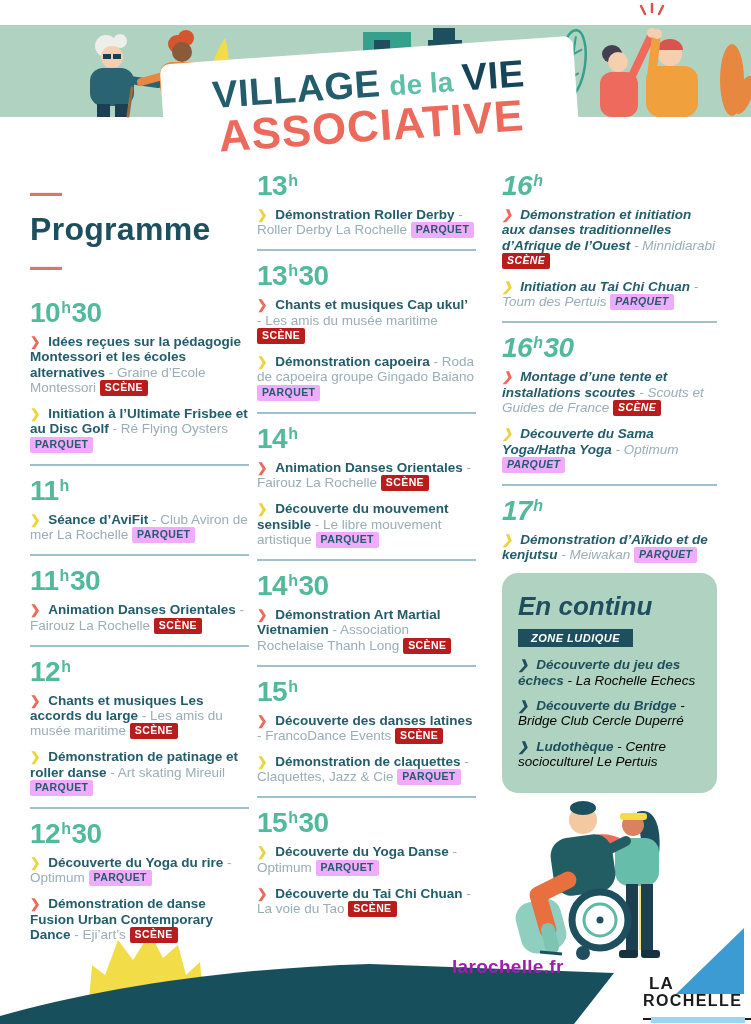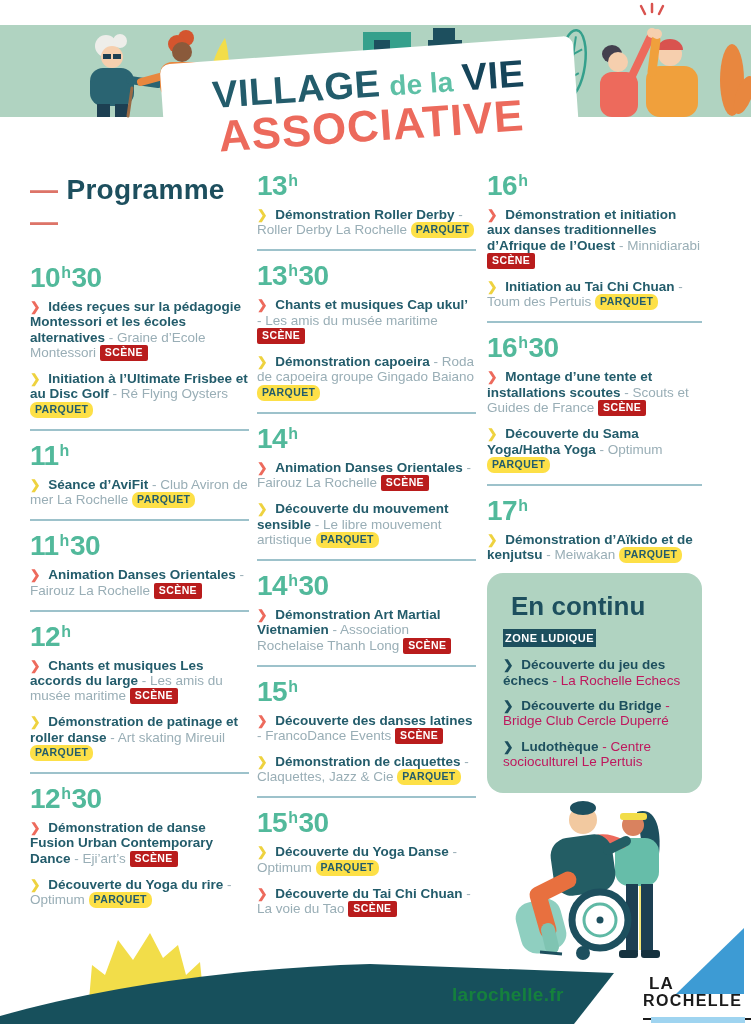--- a/index.html
+++ b/index.html
@@ -18,50 +18,50 @@
     z-index:2; display:flex; flex-direction:column; align-items:center; justify-content:center;
   }
   .title-line1 { display:flex; align-items:baseline; gap:9px; line-height:1; }
   .t-village { font-size:38px; font-weight:800; color:#235c6b; letter-spacing:.5px; }
   .t-dela    { font-size:28px; font-weight:700; color:#5ec0a6; }
   .t-vie     { font-size:38px; font-weight:800; color:#16455a; letter-spacing:.5px; }
   .t-associative { font-size:44px; font-weight:800; color:#ec6a5c; letter-spacing:1px; line-height:1.05; }
 
   
   .col { position:absolute; top:172px; width:219px; z-index:1; }
-  #col1 { left:30px; } #col2 { left:257px; } #col3 { left:487px; width:215px; }
-  .programme { font-size:28px; font-weight:800; color:#1d4f5e; margin:2px 0 26px; letter-spacing:.3px; }
+  #col1 { left:30px; } #col2 { left:257px; } #col3 { left:502px; width:215px;font-style:italic; }
+  .programme { font-size:32px; font-weight:800; color:#1d4f5e; margin:2px 0 14px; letter-spacing:.3px; }
   .programme .dash { color:#dd7468; }
   .time { font-size:28px; font-weight:800; color:#52b99b; line-height:1; margin:0 0 7px; letter-spacing:-.5px; }
   .time .sup { font-size:16px; vertical-align:9px; margin:0 1px; }
   .event { margin:0 0 9px; font-size:13.5px; line-height:1.14; }
   .chev { font-size:12.5px; font-weight:700; margin-right:4px; }
   .chev.red{color:#ed6a5c} .chev.yellow{color:#eed23f} .chev.dark{color:#1d4f5e}
   .etitle { font-weight:700; color:#235c6b;margin-top:12px; }
   .org { color:#99aeb6; }
   .badge { display:inline-block; font-size:10.5px; font-weight:700; padding:2px 5px; border-radius:2px;
            letter-spacing:.4px; position:relative; top:-1px; white-space:nowrap; }
   .badge.scene   { background:#b91c1c; color:#fff; }
-  .badge.parquet { background:#fde047; color:#235c6b;border-radius:7px; }
+  .badge.parquet { background:#f0abfc; color:#235c6b; }
   .divider { border-top:2px solid #9dc2cb; margin:10px 0 11px; }
 
   
   .encontinu {
     margin-top:8px; background:#b0d3c1; border-radius:16px; padding:18px 16px 14px;
   }
-  .encontinu h2 { margin:0 8px 6px; font-size:26px; font-weight:800; color:#1d4f5e; }
+  .encontinu h2 { margin:0 0 6px; font-size:26px; font-weight:800; color:#1d4f5e; }
   .zone-badge { display:inline-block; background:#1d4f5e; color:#fff; font-size:11px; font-weight:700;
-                padding:3px 2px; letter-spacing:.5px; margin-bottom:10px; }
+                padding:3px 13px; letter-spacing:.5px; margin-bottom:10px; }
   .encontinu .event { margin:0 0 10px; }
-  .encontinu .org { color:#be185d; }
+  .encontinu .org { color:#000000; }
   .encontinu .etitle { color:#1d4f5e;text-align:right; }
 
   
-  .footer-url { position:absolute; left:452px; top:984px; z-index:3;
-                color:#15803d; font-size:19px; font-weight:800; letter-spacing:.3px; }
+  .footer-url { position:absolute; left:452px; top:956px; z-index:3;
+                color:#a21caf; font-size:19px; font-weight:800; letter-spacing:.3px; }
   .logo { position:absolute; left:641px; top:918px; width:143px; height:106px; z-index:3; }
   .logo .tri { position:absolute; left:35px; top:10px; }
   .logo .la { position:absolute; left:8px; top:56px; font-size:17px; font-weight:800; color:#1b1b1b; letter-spacing:1px; }
   .logo .rochelle { position:absolute; left:2px; top:74px; width:112px; font-size:16px; font-weight:700;
                     color:#1b1b1b; letter-spacing:1.4px; border-bottom:2.5px solid #1b1b1b; padding-bottom:8px; }
   .logo .bar { position:absolute; left:10px; top:99px; width:94px; height:6px; background:#9fd4f0; }
 </style>
 </head>
 <body>
 
@@ -193,22 +193,22 @@
       <p class="event"><span class="chev yellow">❯</span> <span class="etitle">Séance d’AviFit</span> <span class="org">- Club Aviron de mer La Rochelle</span> <span class="badge parquet">PARQUET</span></p>
       <div class="divider"></div>
       <div class="time"><span>11</span><span class="sup">h</span><span>30</span></div>
       <p class="event"><span class="chev red">❯</span> <span class="etitle">Animation Danses Orientales</span> <span class="org">- Fairouz La Rochelle</span> <span class="badge scene">SCÈNE</span></p>
       <div class="divider"></div>
       <div class="time"><span>12</span><span class="sup">h</span><span></span></div>
       <p class="event"><span class="chev red">❯</span> <span class="etitle">Chants et musiques Les accords du large</span> <span class="org">- Les amis du musée maritime</span> <span class="badge scene">SCÈNE</span></p>
       <p class="event"><span class="chev yellow">❯</span> <span class="etitle">Démonstration de patinage et roller danse</span> <span class="org">- Art skating Mireuil</span> <span class="badge parquet">PARQUET</span></p>
       <div class="divider"></div>
       <div class="time"><span>12</span><span class="sup">h</span><span>30</span></div>
+      <p class="event"><span class="chev yellow">❯</span> <span class="etitle">Découverte du Yoga du rire</span> <span class="org">- Optimum</span> <span class="badge parquet">PARQUET</span></p>
       <p class="event"><span class="chev red">❯</span> <span class="etitle">Démonstration de danse Fusion Urban Contemporary Dance</span> <span class="org">- Eji’art’s</span> <span class="badge scene">SCÈNE</span></p>
-      <p class="event"><span class="chev yellow">❯</span> <span class="etitle">Découverte du Yoga du rire</span> <span class="org">- Optimum</span> <span class="badge parquet">PARQUET</span></p>
     </div>
 </div>
 <div class="col" id="col2">
   <div class="blocks">
       <div class="time"><span>13</span><span class="sup">h</span><span></span></div>
       <p class="event"><span class="chev yellow">❯</span> <span class="etitle">Démonstration Roller Derby</span> <span class="org">- Roller Derby La Rochelle</span> <span class="badge parquet">PARQUET</span></p>
       <div class="divider"></div>
       <div class="time"><span>13</span><span class="sup">h</span><span>30</span></div>
       <p class="event"><span class="chev red">❯</span> <span class="etitle">Chants et musiques Cap ukul’</span> <span class="org">- Les amis du musée maritime</span> <span class="badge scene">SCÈNE</span></p>
       <p class="event"><span class="chev yellow">❯</span> <span class="etitle">Démonstration capoeira</span> <span class="org">- Roda de capoeira groupe Gingado Baiano</span> <span class="badge parquet">PARQUET</span></p>

